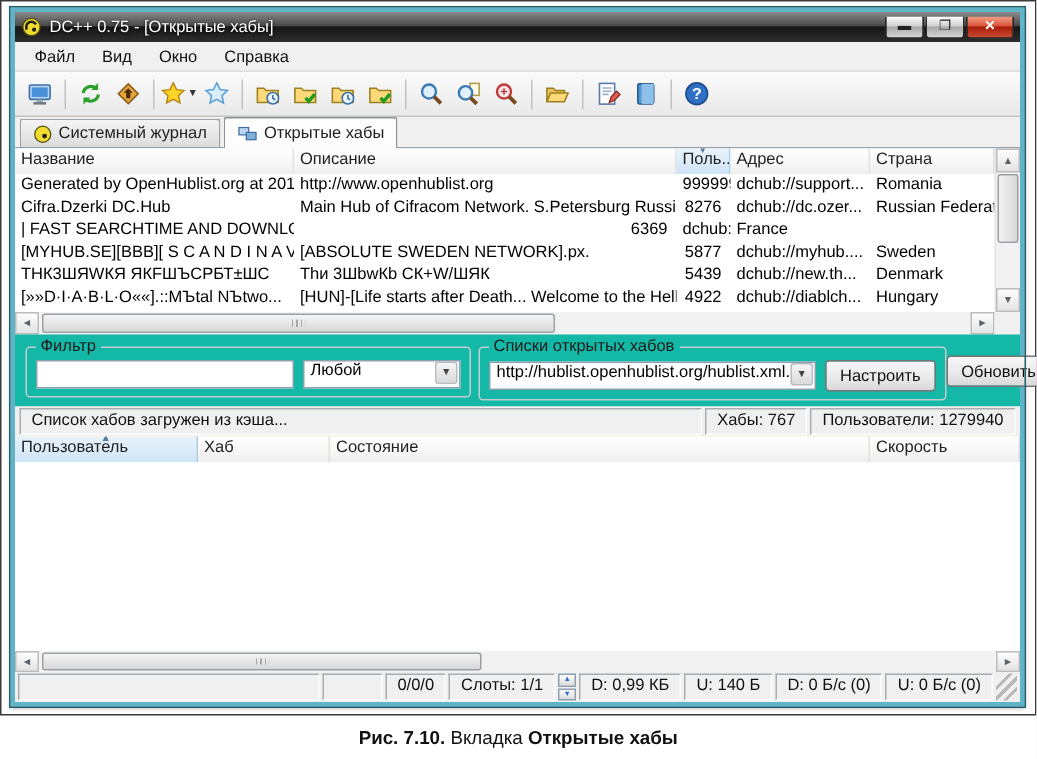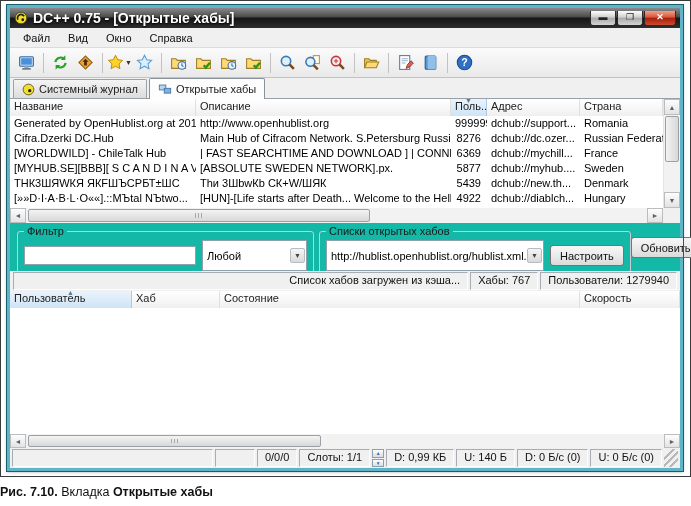--- a/index.html
+++ b/index.html
@@ -6,21 +6,21 @@
   html,body { background:#fff; font-family:"Liberation Sans", sans-serif; }
   .figure { width:691px; height:506px; background:#fff; }
   .shot { margin:0; border:1px solid #3a3a3a; height:477px; background:#fff; padding:4px 6px; }
 
   
   .window { width:676px; height:466px; border:3px solid #5fb4c7; outline:1px solid #1b5f6b;
             background:#f0f0f0; display:flex; flex-direction:column; box-shadow:0 1px 3px rgba(0,0,0,.35); }
   .titlebar { height:20px; background:linear-gradient(#8a8a8a,#4a4a4a 45%,#161616 50%,#2e2e2e);
               display:flex; align-items:center; padding:0 4px; flex:0 0 auto; }
   .titlebar .t-icon { width:14px; height:14px; margin-right:5px; }
-  .titlebar .t-text { color:#fff; font-size:14px; text-shadow:0 1px 2px #000; white-space:nowrap;font-weight:bold; }
+  .titlebar .t-text { color:#fff; font-size:11px; text-shadow:0 1px 2px #000; white-space:nowrap; }
   .winbtns { margin-left:auto; display:flex; gap:1px; align-items:flex-start; }
   .wbtn { width:26px; height:15px; font-size:9px; line-height:13px; text-align:center;
           border:1px solid #2a2a2a; border-top:none; border-radius:0 0 3px 3px;
           background:linear-gradient(#fdfdfd,#cfcfcf 45%,#a8a8a8 50%,#d5d5d5); color:#222; }
   .wbtn.close { width:32px; background:linear-gradient(#f2a088,#d9533a 45%,#a81c08 50%,#c94a33); color:#fff; font-weight:bold; }
 
   
   .menubar { height:20px; background:#f0f0f0; border-bottom:1px solid #dcdcdc; display:flex; align-items:center; padding-left:4px; flex:0 0 auto; }
   .menu-item { font-size:11px; padding:2px 9px; color:#111; }
   .toolbar { height:30px; background:linear-gradient(#fbfbfb,#e9e9e9); border-bottom:1px solid #c3c3c3;
@@ -66,32 +66,32 @@
   .hcorner { width:17px; background:#f0f0f0; }
 
   
   .filter-panel { height:48px; display:flex; align-items:flex-start; padding:2px 4px 0 2px; flex:0 0 auto; background:#14b8a6; }
   fieldset { border:1px solid #c5cdd3; border-radius:3px; padding:3px 6px 5px; margin-left:5px; }
   legend { font-size:11px; color:#1a1a1a; padding:0 3px; }
   .fgroup-filter { width:305px; }
   .fgroup-lists { width:300px; }
   .frow { display:flex; gap:6px; align-items:center; }
   .tinput { width:172px; height:19px; border:1px solid #8ca0ad; background:#fff; font-size:11px; padding:0 3px; font-family:"Liberation Sans",sans-serif; }
-  .combo { display:flex; align-items:center; border:1px solid #8ca0ad; background:#fff; height:31px; }
+  .combo { display:flex; border:1px solid #8ca0ad; background:#fff; height:19px; }
   .combo .txt { flex:1; padding:0 4px; font-size:11px; white-space:nowrap; overflow:hidden; }
   .combo .arr { width:15px; height:15px; margin-right:1px; background:linear-gradient(#f5f5f5,#dadada); border:1px solid #b5bcc2; border-radius:2px;
                 display:flex; align-items:center; justify-content:center; font-size:7px; color:#444; }
   .combo.type { width:105px; }
   .combo.url { width:218px; }
   .btn { height:21px; padding:0 9px; font-size:11px; color:#111; border:1px solid #757575; border-radius:3px;
          background:linear-gradient(#f7f7f7,#ebebeb 50%,#dadada); white-space:nowrap; }
   .refresh-btn { margin-left:auto; margin-top:12px; margin-right:2px; }
 
   
-  .statusline { height:20px; display:flex; gap:2px; padding:1px 3px; flex:0 0 auto; background:#f0f0f0;text-align:right; }
+  .statusline { height:20px; display:flex; gap:2px; padding:1px 3px; flex:0 0 auto; background:#f0f0f0; }
   .scell { border:1px solid; border-color:#a7adb3 #fdfdfd #fdfdfd #a7adb3; background:#f0f0f0;
            font-size:11px; color:#111; padding:1px 7px 0; white-space:nowrap; }
   .scell.msg { flex:1; overflow:hidden; }
 
   
   .btabbar { height:19px; display:flex; align-items:flex-end; padding-left:2px; gap:2px; border-bottom:1px solid #98a0a8; background:#f0f0f0; flex:0 0 auto; }
   .btab { height:16px; padding:0 7px; font-size:10.5px; display:flex; align-items:center;
           border:1px solid #9aa2aa; border-bottom:none; border-radius:2px 2px 0 0; background:linear-gradient(#f1f1f1,#dadada); }
   .btab.active { height:19px; background:#fafafa; margin-bottom:-1px; font-size:11px; }
   .conn-wrap { flex:1; display:flex; flex-direction:column; background:#fef9c3; min-height:0; }
@@ -102,21 +102,21 @@
   .statusbar { height:20px; display:flex; gap:2px; padding:1px 2px; flex:0 0 auto; background:#f0f0f0; align-items:stretch; }
   .statusbar .scell.grow { flex:1; }
   .statusbar .scell.pad40 { min-width:40px; }
   .spinner { width:12px; display:flex; flex-direction:column; gap:1px; }
   .spinner span { flex:1; background:linear-gradient(#fdfdfd,#dcdcdc); border:1px solid #8ca0ad; font-size:5px; color:#2f6fc4;
                   display:flex; align-items:center; justify-content:center; }
   .grip { width:14px; background:
           linear-gradient(135deg, transparent 0 6px, #b8b8b8 6px 8px, transparent 8px 11px, #b8b8b8 11px 13px, transparent 13px 16px, #b8b8b8 16px 18px, transparent 18px); }
 
   
-  .caption { text-align:left; font-size:12.5px; color:#111; padding-top:8px; font-family:"Liberation Serif", serif; }
+  .caption { text-align:center; font-size:12.5px; color:#111; padding-top:8px; font-family:"Liberation Serif", serif; }
   .caption .b { font-weight:bold; font-family:"Liberation Sans", sans-serif; }
   .caption .n { font-family:"Liberation Sans", sans-serif; }
 </style>
 </head>
 <body>
 
 <div class="figure">
   <div class="shot">
     <div class="window">
 
@@ -294,21 +294,20 @@
                   <span class="hcell country">Romania</span>
                 </div>
                 <div class="hr">
                   <span class="hcell name">Cifra.Dzerki DC.Hub</span>
                   <span class="hcell desc">Main Hub of Cifracom Network. S.Petersburg Russia</span>
                   <span class="hcell users">8276</span>
                   <span class="hcell addr">dchub://dc.ozer...</span>
                   <span class="hcell country">Russian Federati...</span>
                 </div>
                 <div class="hr">
-                  <span class="hcell name">[WORLDWILD] - ChileTalk Hub</span>
                   <span class="hcell desc">| FAST SEARCHTIME AND DOWNLOAD ] | CONNECT ...</span>
                   <span class="hcell users">6369</span>
                   <span class="hcell addr">dchub://mychill...</span>
                   <span class="hcell country">France</span>
                 </div>
                 <div class="hr">
                   <span class="hcell name">[MYHUB.SE][BBB][ S C A N D I N A V...</span>
                   <span class="hcell desc">[ABSOLUTE SWEDEN NETWORK].px.</span>
                   <span class="hcell users">5877</span>
                   <span class="hcell addr">dchub://myhub....</span>

